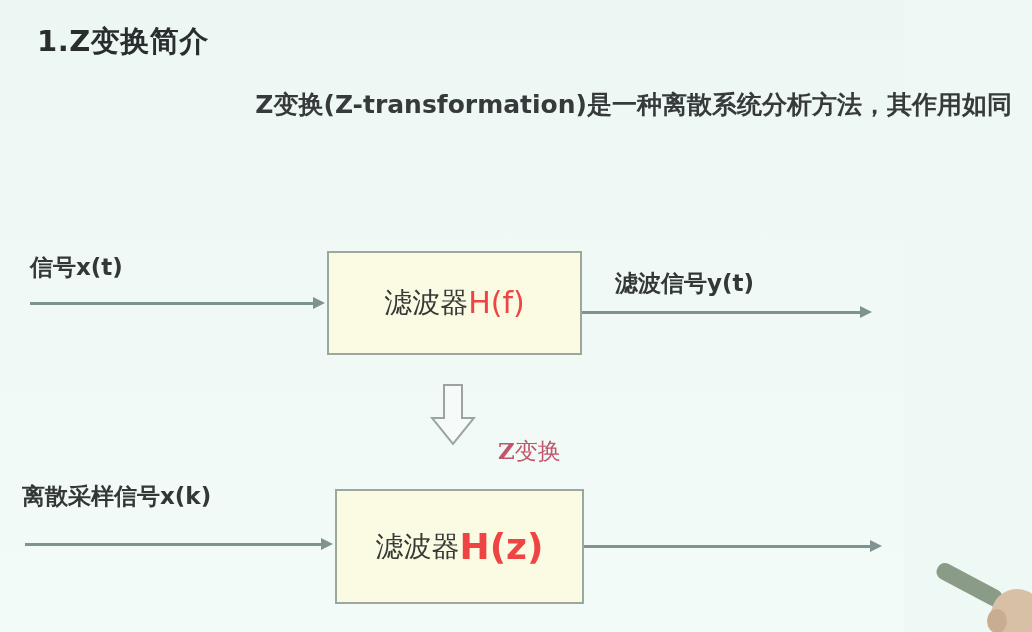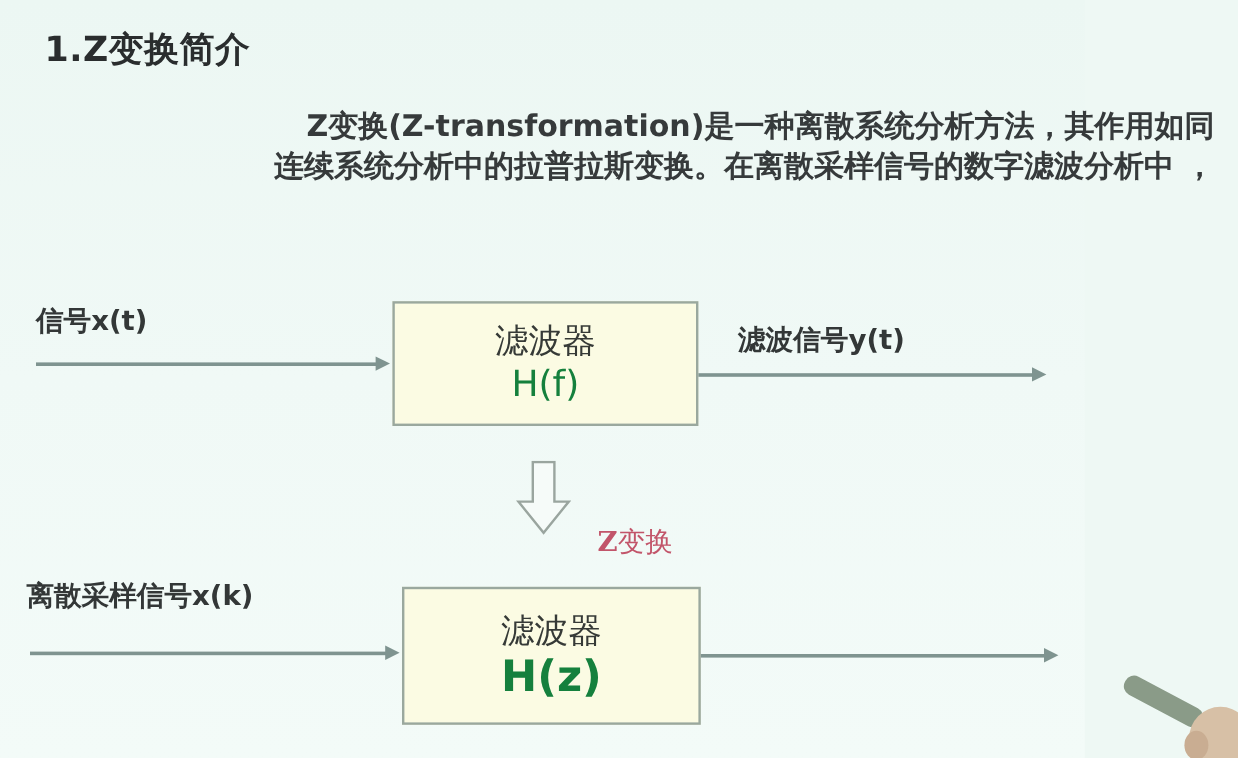--- a/index.html
+++ b/index.html
@@ -23,25 +23,25 @@
     font-size: 25px; font-weight: bold; color: #363a3b; line-height: 34px; text-align: right;
   }
   .para .line { display: block; white-space: nowrap; }
   .para .indent { padding-left: 65px; }
 
   .label {
     position: absolute; font-size: 23px; font-weight: bold; color: #333737; white-space: nowrap;
   }
   .box {
     position: absolute; background: #fbfbe3; border: 2px solid #9aa89e;
-    box-sizing: border-box; display: flex; flex-direction: column;
+    box-sizing: border-box; display: flex; 
     align-items: center; justify-content: center;
   }
   .box .name { font-size: 28px; color: #363a37; line-height: 36px; }
-  .box .func { font-size: 30px; color: #15803d; line-height: 38px; }
+  .box .func { font-size: 30px; color: #ef4444; line-height: 38px; }
   .box.big .func { font-size: 36px; font-weight: bold; line-height: 42px; }
 
   .arrow { position: absolute; height: 3px; background: #7f9490; }
   .arrow::after {
     content: ""; position: absolute; right: -10px; top: -5px;
     border-left: 12px solid #7f9490; border-top: 6.5px solid transparent; border-bottom: 6.5px solid transparent;
   }
 
   .down-arrow { position: absolute; left: 430px; top: 384px; width: 46px; height: 62px; }
   .ztrans {
@@ -54,21 +54,20 @@
 </style>
 </head>
 <body>
 
 <div class="slide">
 
   <div class="title">1.Z变换简介</div>
 
   <div class="para">
     <span class="line indent">Z变换(Z-transformation)是一种离散系统分析方法，其作用如同</span>
-    <span class="line">连续系统分析中的拉普拉斯变换。在离散采样信号的数字滤波分析中 ，</span>
   </div>
 
   <div class="label" style="left:30px; top:252px;">信号x(t)</div>
   <div class="arrow" style="left:30px; top:302px; width:285px;"></div>
   <div class="box" style="left:327px; top:251px; width:255px; height:104px;">
     <div class="name">滤波器</div>
     <div class="func">H(f)</div>
   </div>
   <div class="label" style="left:615px; top:268px;">滤波信号y(t)</div>
   <div class="arrow" style="left:582px; top:311px; width:280px;"></div>

